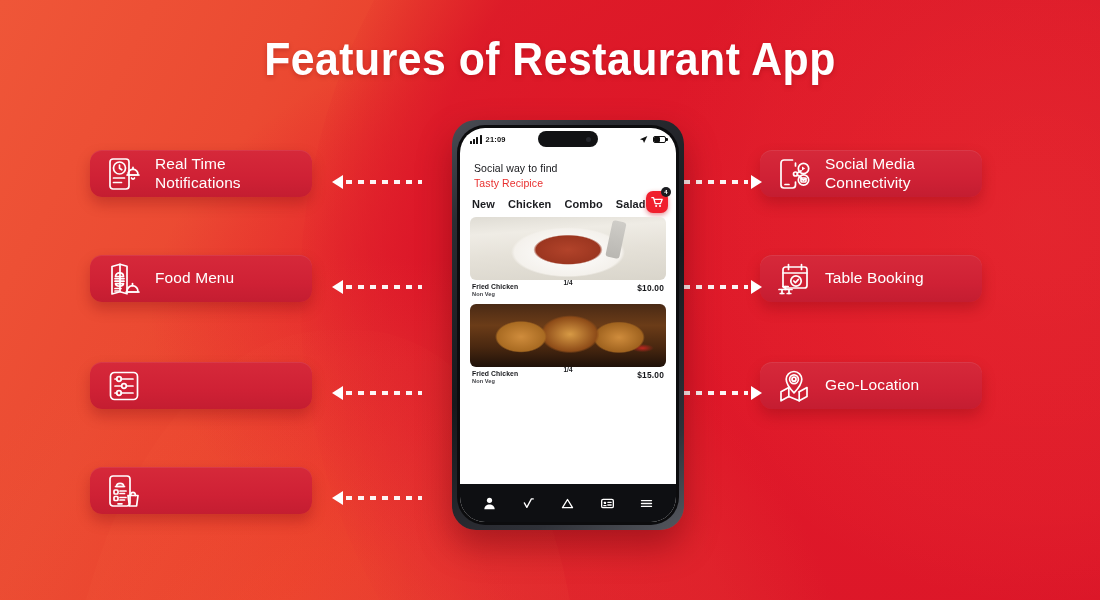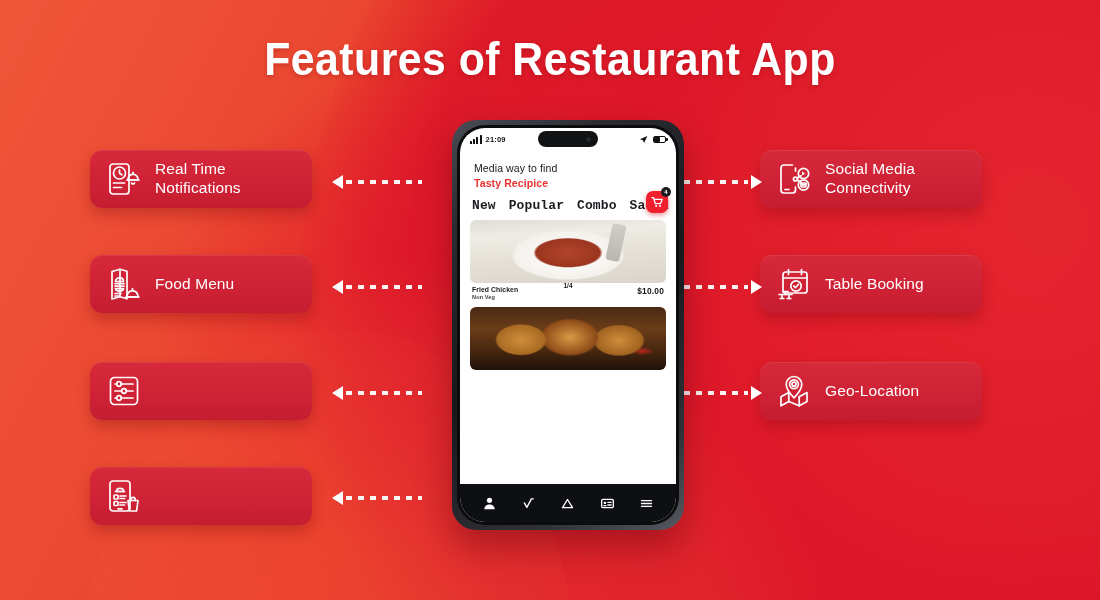--- a/index.html
+++ b/index.html
@@ -39,21 +39,21 @@
   .title{
     position:absolute;left:0;right:0;top:32px;text-align:center;
     color:#ffffff;font-size:46px;font-weight:bold;letter-spacing:0.5px;
     font-family:"Liberation Sans","DejaVu Sans",sans-serif;
     transform:scaleX(0.93);
     text-shadow:0 2px 5px rgba(120,0,10,0.28);
   }
 
   
   .card{
-    position:absolute;width:222px;height:58px;border-radius:12px;
+    position:absolute;width:222px;height:47px;border-radius:12px;
     background:linear-gradient(180deg,#d6293a 0%,#cf2135 60%,#c41d31 100%);
     box-shadow:0 7px 14px rgba(120,5,18,0.30), 0 1px 0 rgba(255,255,255,0.08) inset;
     display:flex;align-items:center;
   }
   .card.left{left:90px;}
   .card.right{left:760px;}
   .card .ico{
     width:54px;min-width:54px;height:46px;margin-left:7px;
     display:flex;align-items:center;justify-content:center;
   }
@@ -114,25 +114,25 @@
   }
   .notch .cam{width:5px;height:5px;border-radius:50%;background:#24262c;}
   .sb-right{margin-left:auto;display:flex;align-items:center;gap:5px;}
   .batt{width:13px;height:7px;border:1.1px solid #111;border-radius:2px;position:relative;box-sizing:border-box;}
   .batt:after{content:"";position:absolute;right:-3px;top:1.6px;width:1.6px;height:3px;background:#111;border-radius:0 1px 1px 0;}
   .batt span{display:block;height:100%;width:55%;background:#111;border-radius:1px;}
 
   
   .headline{padding:12px 14px 0 14px;}
   .headline .h1{font-size:10.5px;color:#15161a;font-weight:400;letter-spacing:.1px;}
-  .headline .h2{font-size:10.5px;color:#e8302f;font-weight:700;margin-top:3px;letter-spacing:.1px;}
+  .headline .h2{font-size:10.5px;color:#e8302f;font-weight:400;margin-top:3px;letter-spacing:.1px;}
 
   
   .tabs{display:flex;align-items:center;padding:9px 12px 0 12px;gap:13px;position:relative;}
-  .tabs .tab{font-size:13px;font-weight:bold;color:#1b1c20;letter-spacing:.1px;font-family:Liberation Mono, monospace;}
+  .tabs .tab{font-size:11px;font-weight:bold;color:#1b1c20;letter-spacing:.1px;}
   .cartbtn{
     position:absolute;right:8px;top:2px;width:22px;height:22px;border-radius:7px;
     background:#f01f2d;display:flex;align-items:center;justify-content:center;
     box-shadow:0 2px 5px rgba(200,10,25,.45);
   }
   .cartbtn .badge{
     position:absolute;right:-3px;top:-4px;width:10px;height:10px;border-radius:50%;
     background:#1b1c20;color:#fff;font-size:6px;line-height:10px;text-align:center;font-weight:bold;
   }
 
@@ -363,27 +363,27 @@
             <svg width="9" height="9" viewBox="0 0 10 10">
               <path d="M9.3 1L1 4.6l3.4 1.1L5.6 9z" fill="#111"></path>
             </svg>
             <span class="batt">
                 <span></span>
               </span>
           </div>
         </div>
 
         <div class="headline">
-          <div class="h1">Media way to  find</div>
+          <div class="h1">Social way to  find</div>
           <div class="h2">Tasty Recipice</div>
         </div>
 
         <div class="tabs">
           <span class="tab">New</span>
-          <span class="tab">Popular</span>
+          <span class="tab">Chicken</span>
           <span class="tab">Combo</span>
           <span class="tab">Salad</span>
           <div class="cartbtn">
             <svg width="12" height="12" viewBox="0 0 14 14">
               <path d="M1 2h2l2 7h6l2-5H4" fill="none" stroke="#fff" stroke-width="1.5" stroke-linecap="round" stroke-linejoin="round"></path>
               <circle cx="6" cy="11.6" r="1.2" fill="#fff"></circle>
               <circle cx="10.5" cy="11.6" r="1.2" fill="#fff"></circle>
             </svg>
             <span class="badge">4</span>
           </div>
@@ -397,20 +397,28 @@
                 <div class="fname">Fried Chicken</div>
                 <div class="fsub">Non Veg</div>
               </div>
               <div class="fpage">1/4</div>
               <div class="fprice">$10.00</div>
             </div>
           </div>
 
           <div class="fcard">
             <div class="photo burger"></div>
+            <div class="frow">
+              <div>
+                <div class="fname">Fried Chicken</div>
+                <div class="fsub">Non Veg</div>
+              </div>
+              <div class="fpage">1/4</div>
+              <div class="fprice">$15.00</div>
+            </div>
           </div>
         </div>
 
         <div class="bottomnav">
           <svg width="15" height="15" viewBox="0 0 18 18">
             <circle cx="9" cy="5.2" r="3.1" class="fl"></circle>
             <path d="M2.8 16c0-3.7 2.8-5.8 6.2-5.8s6.2 2.1 6.2 5.8z" class="fl"></path>
           </svg>
           <svg width="15" height="15" viewBox="0 0 18 18">
             <path d="M4 8.2l3 5.5L12.5 3.5h2.2"></path>

